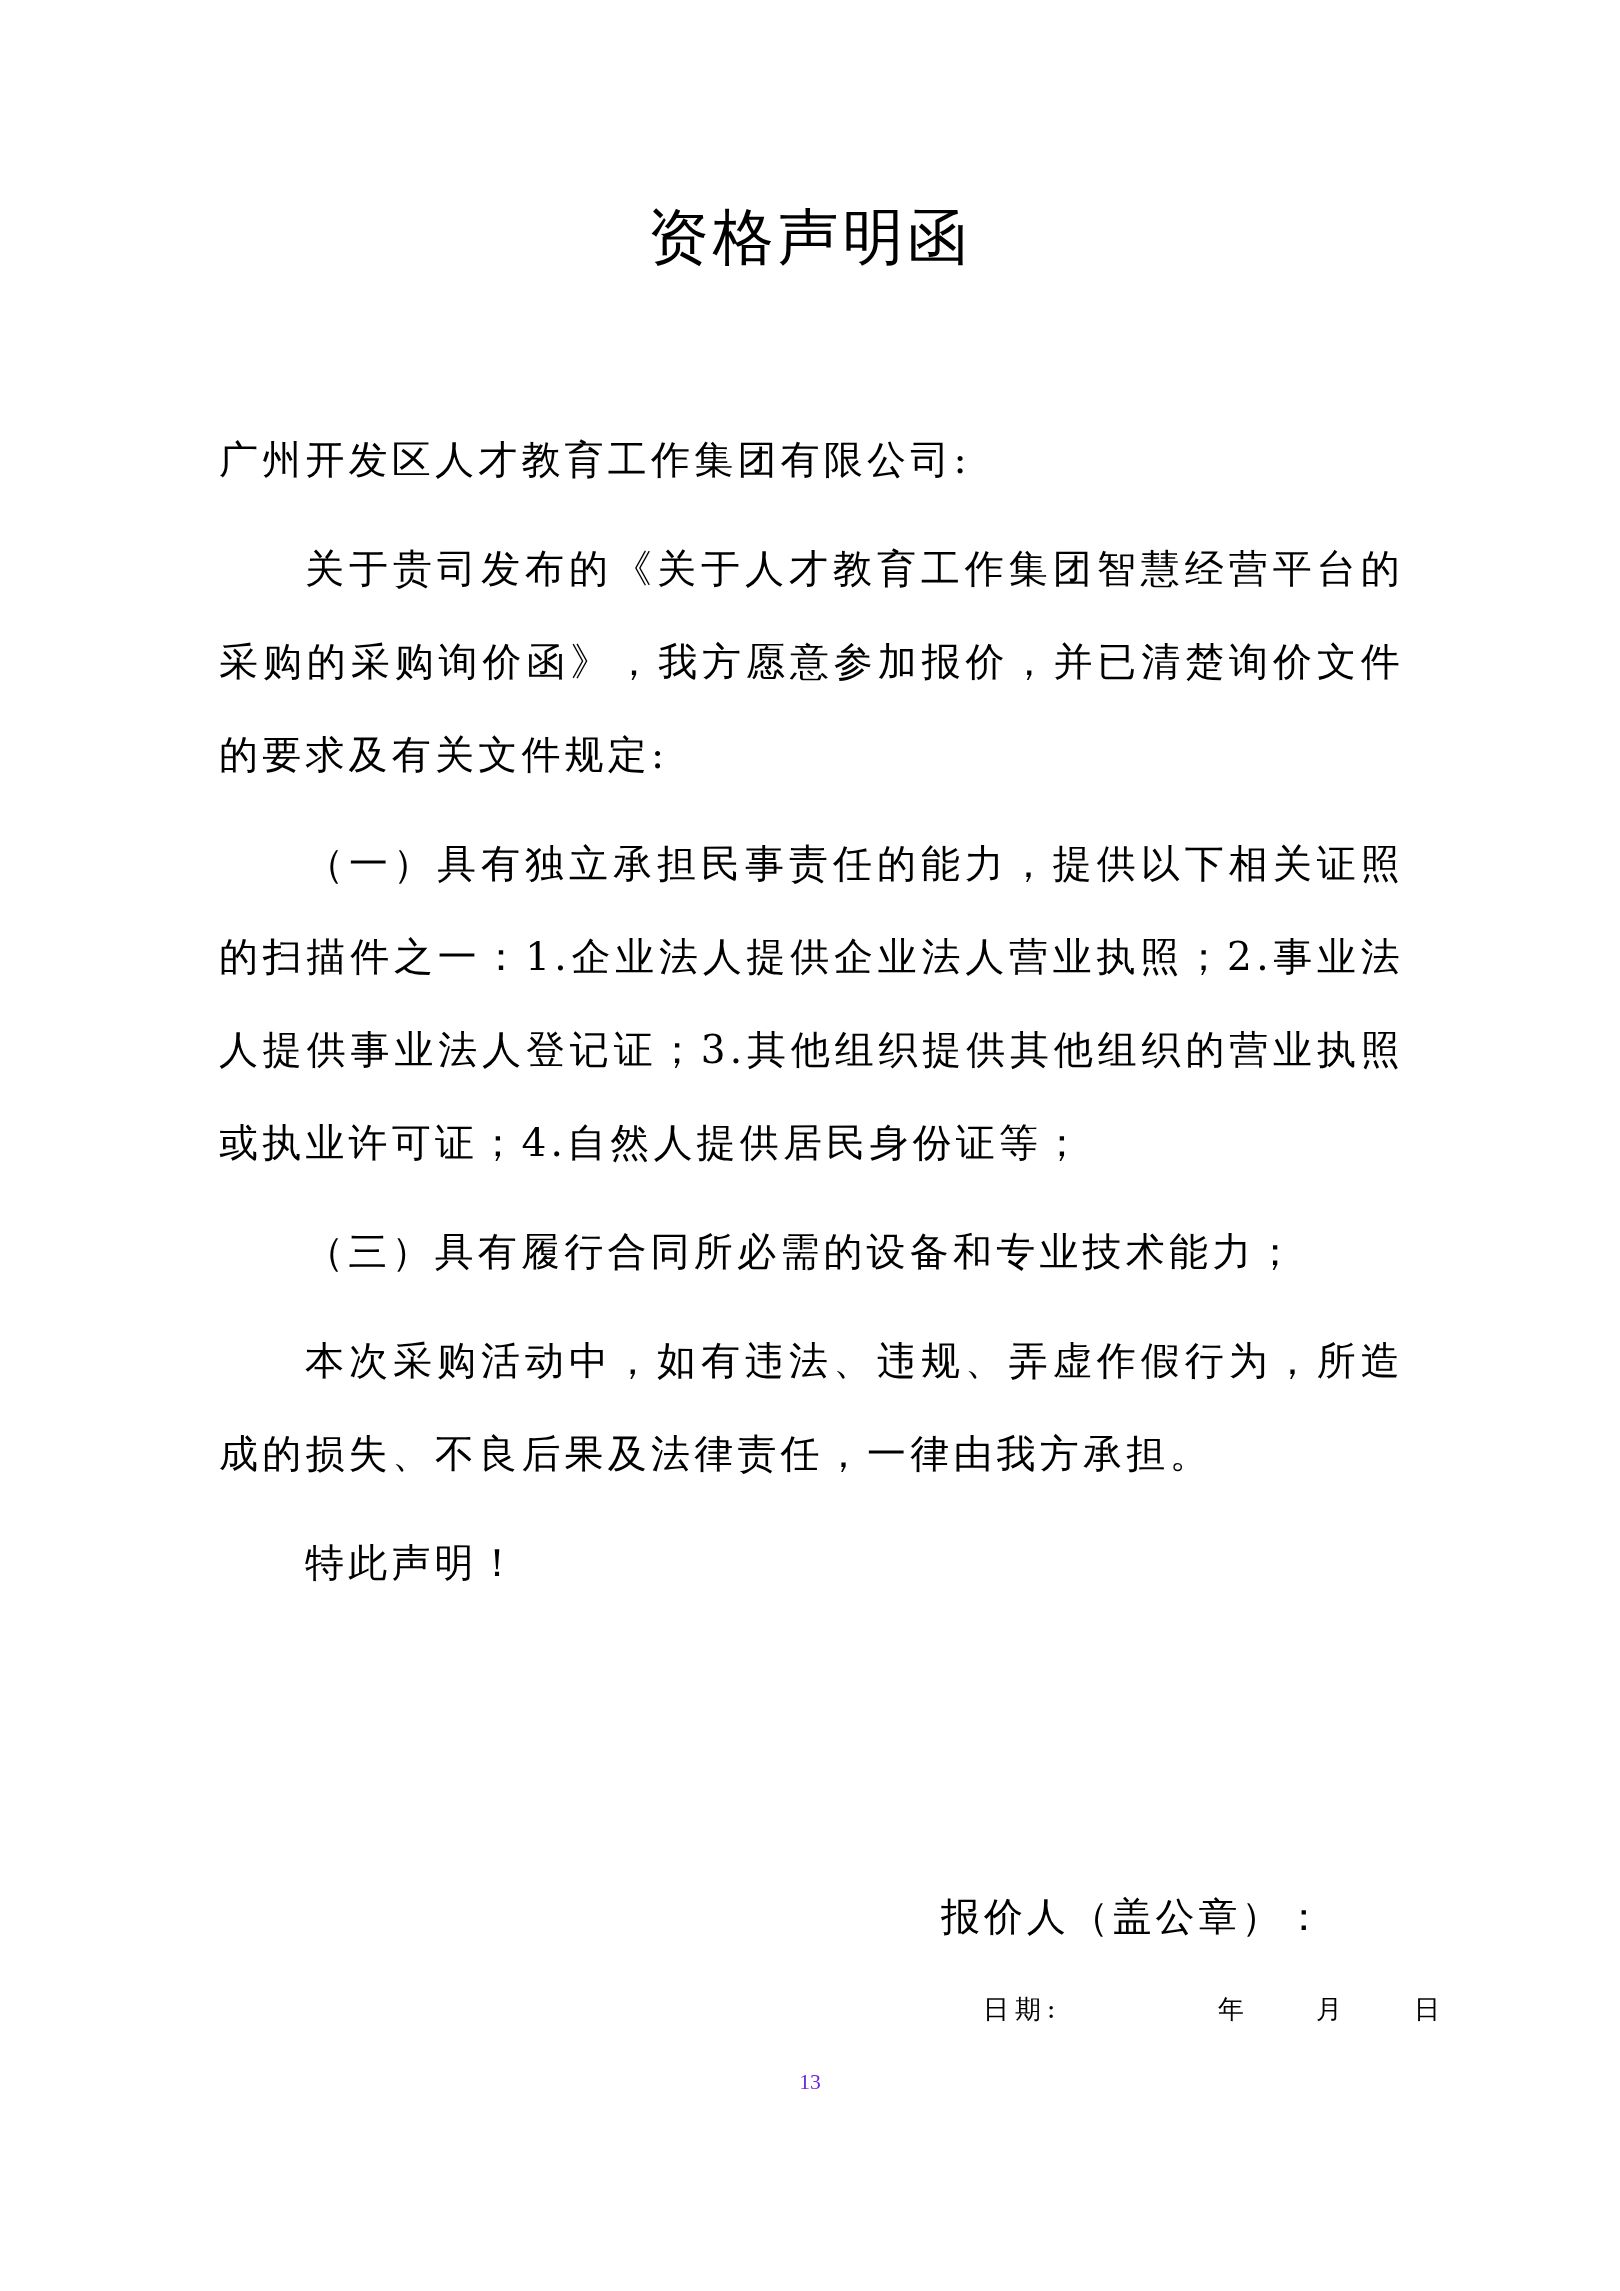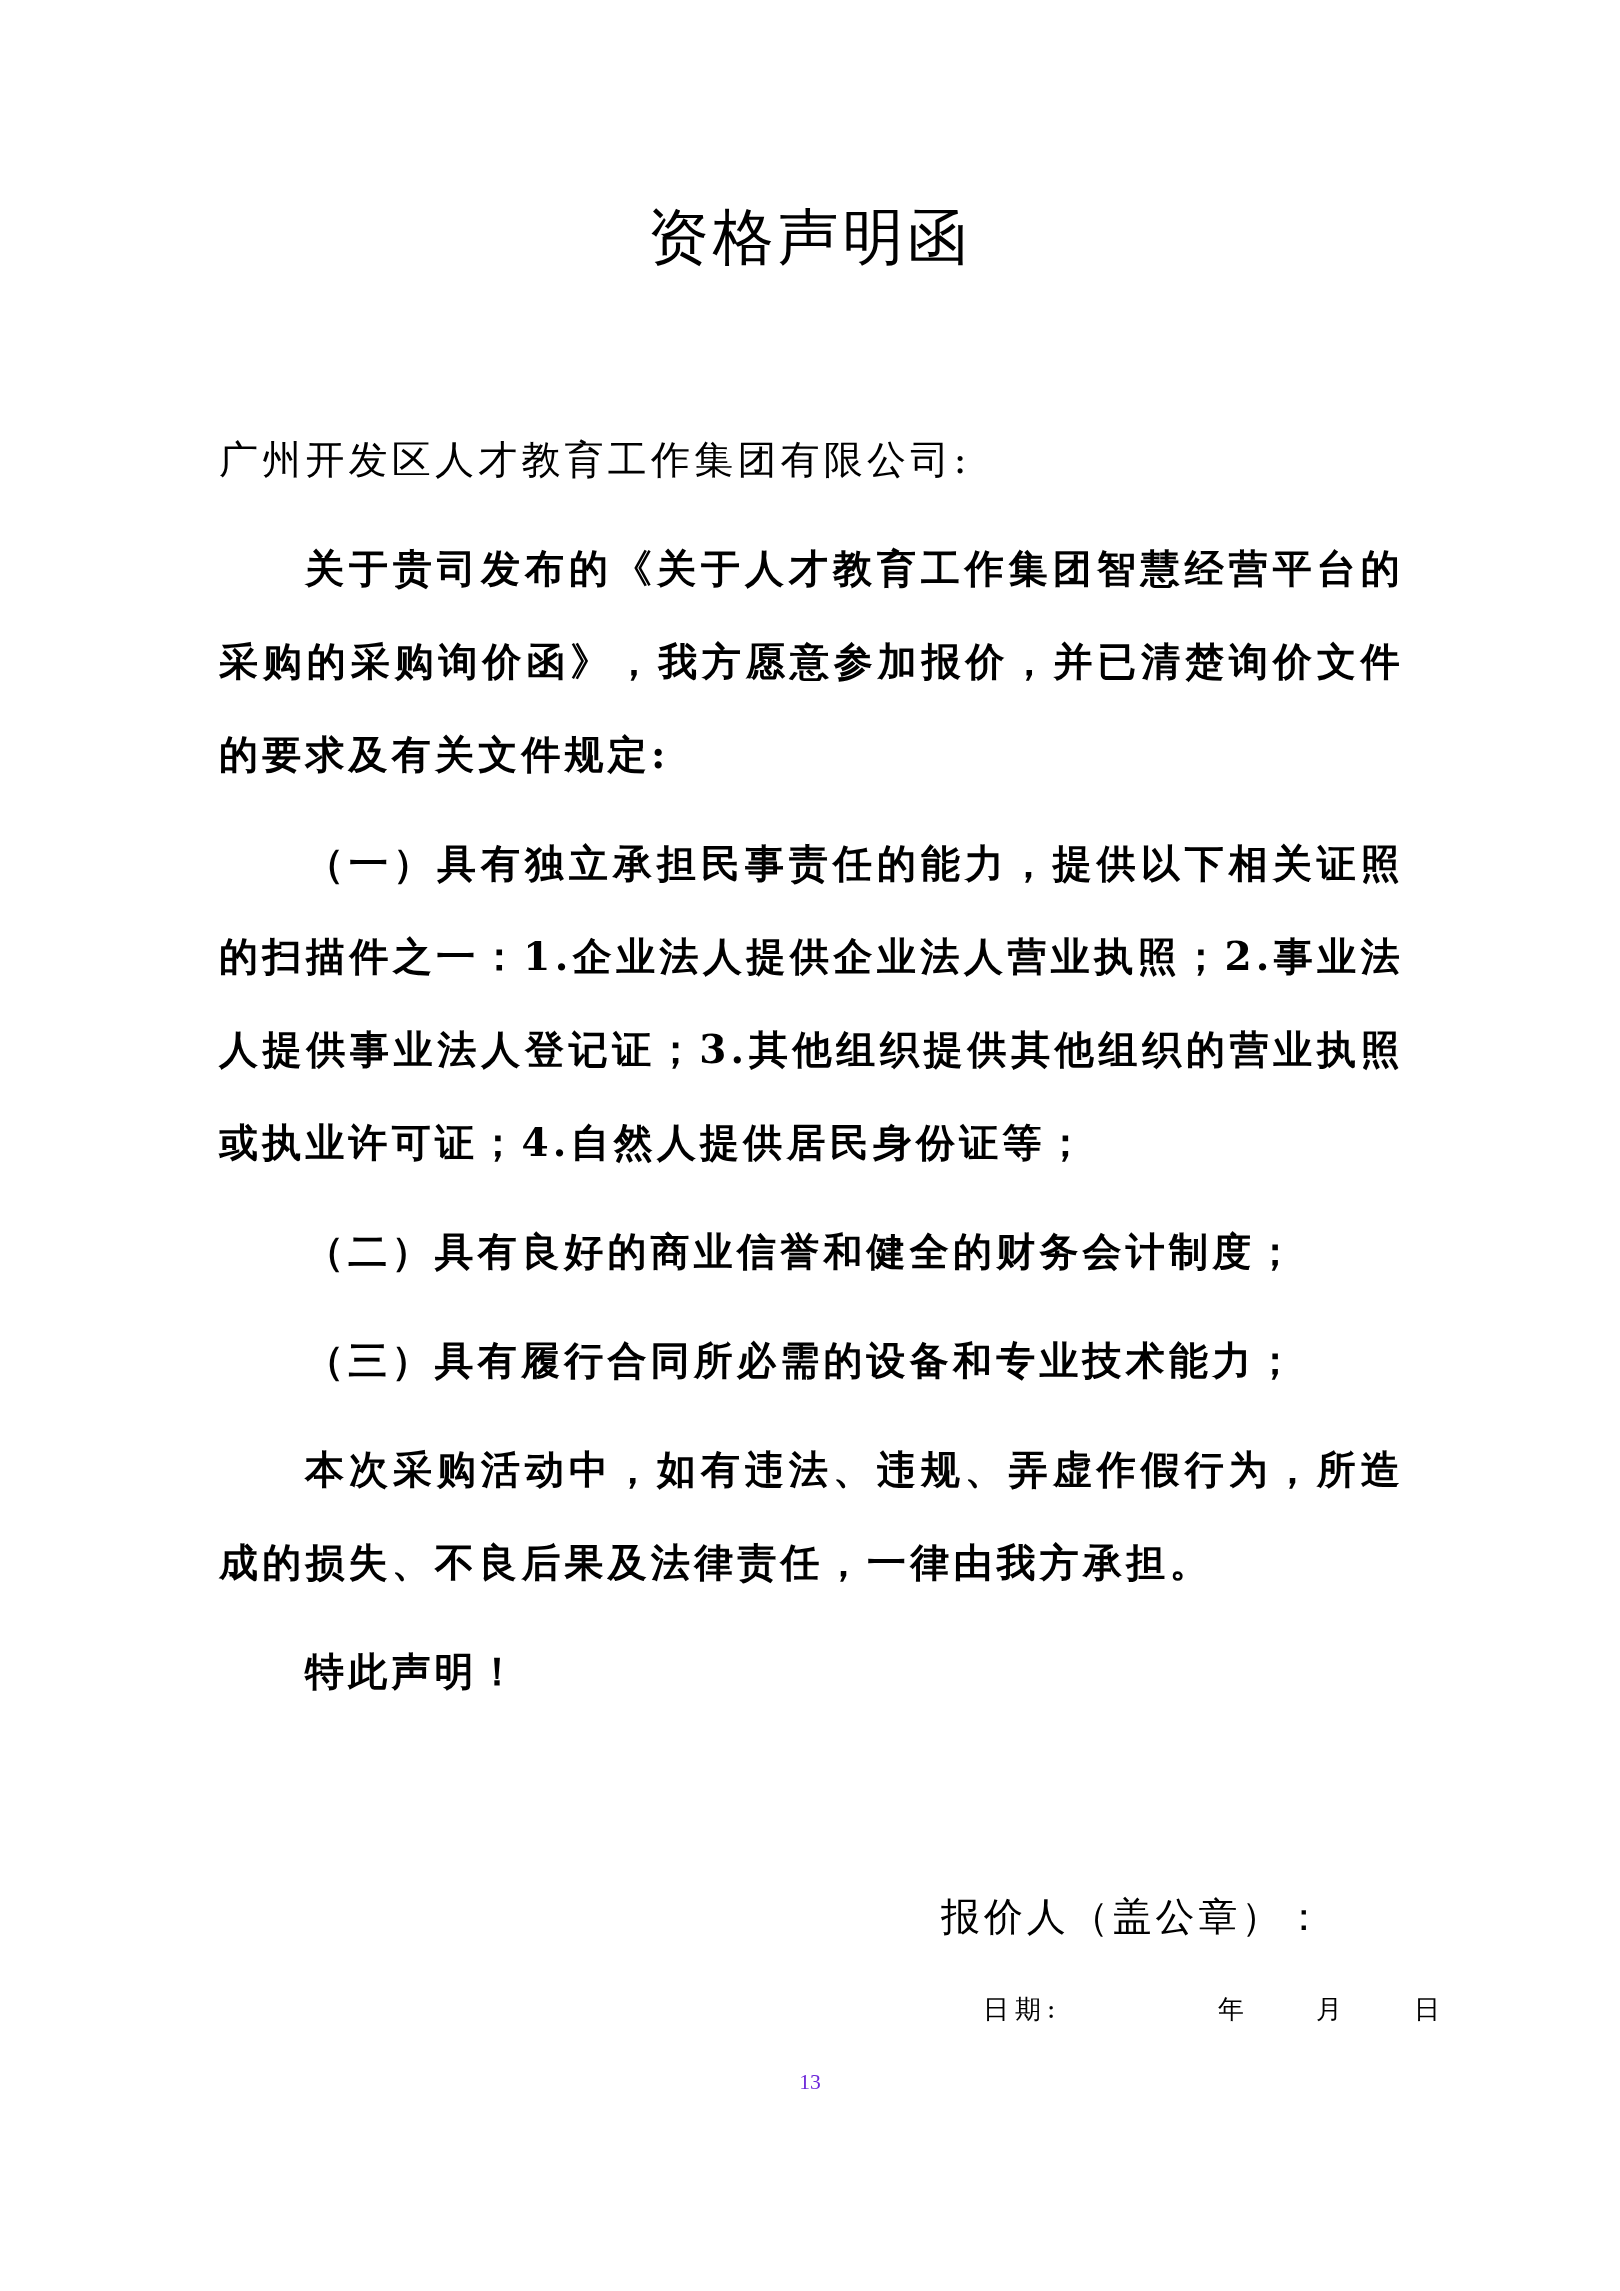--- a/index.html
+++ b/index.html
@@ -40,21 +40,21 @@
     font-size: 39px;
     line-height: 93px;
     letter-spacing: 4.2px;
     color: #000;
   }
   .body p {
     margin: 16px;
     text-align: justify;
     text-align-last: left;
   }
-  .indent { text-indent: 86px; font-weight: bold; }
+  .indent { text-indent: 86px; }
   .signature {
     position: absolute;
     top: 1887px;
     font-size: 39px;
     line-height: 59px;
     letter-spacing: 3.9px;
     color: #000;
   }
   .sig-label { left: 941px; }
   .date-row {
@@ -87,21 +87,20 @@
 <body>
 
 <div class="page">
 
   <h1 class="title">资格声明函</h1>
 
   <div class="body">
     <p>广州开发区人才教育工作集团有限公司:</p>
     <p class="indent">关于贵司发布的《关于人才教育工作集团智慧经营平台的采购的采购询价函》，我方愿意参加报价，并已清楚询价文件的要求及有关文件规定:</p>
     <p class="indent">（一）具有独立承担民事责任的能力，提供以下相关证照的扫描件之一：1.企业法人提供企业法人营业执照；2.事业法人提供事业法人登记证；3.其他组织提供其他组织的营业执照或执业许可证；4.自然人提供居民身份证等；</p>
-    <p class="indent">（二）具有良好的商业信誉和健全的财务会计制度；</p>
     <p class="indent">（三）具有履行合同所必需的设备和专业技术能力；</p>
     <p class="indent">本次采购活动中，如有违法、违规、弄虚作假行为，所造成的损失、不良后果及法律责任，一律由我方承担。</p>
     <p class="indent">特此声明！</p>
   </div>
 
   <div class="signature sig-label">报价人（盖公章）：</div>
 
   <div class="date-row">
     <span class="date-label">日期:</span>
     <span class="date-year">年</span>

